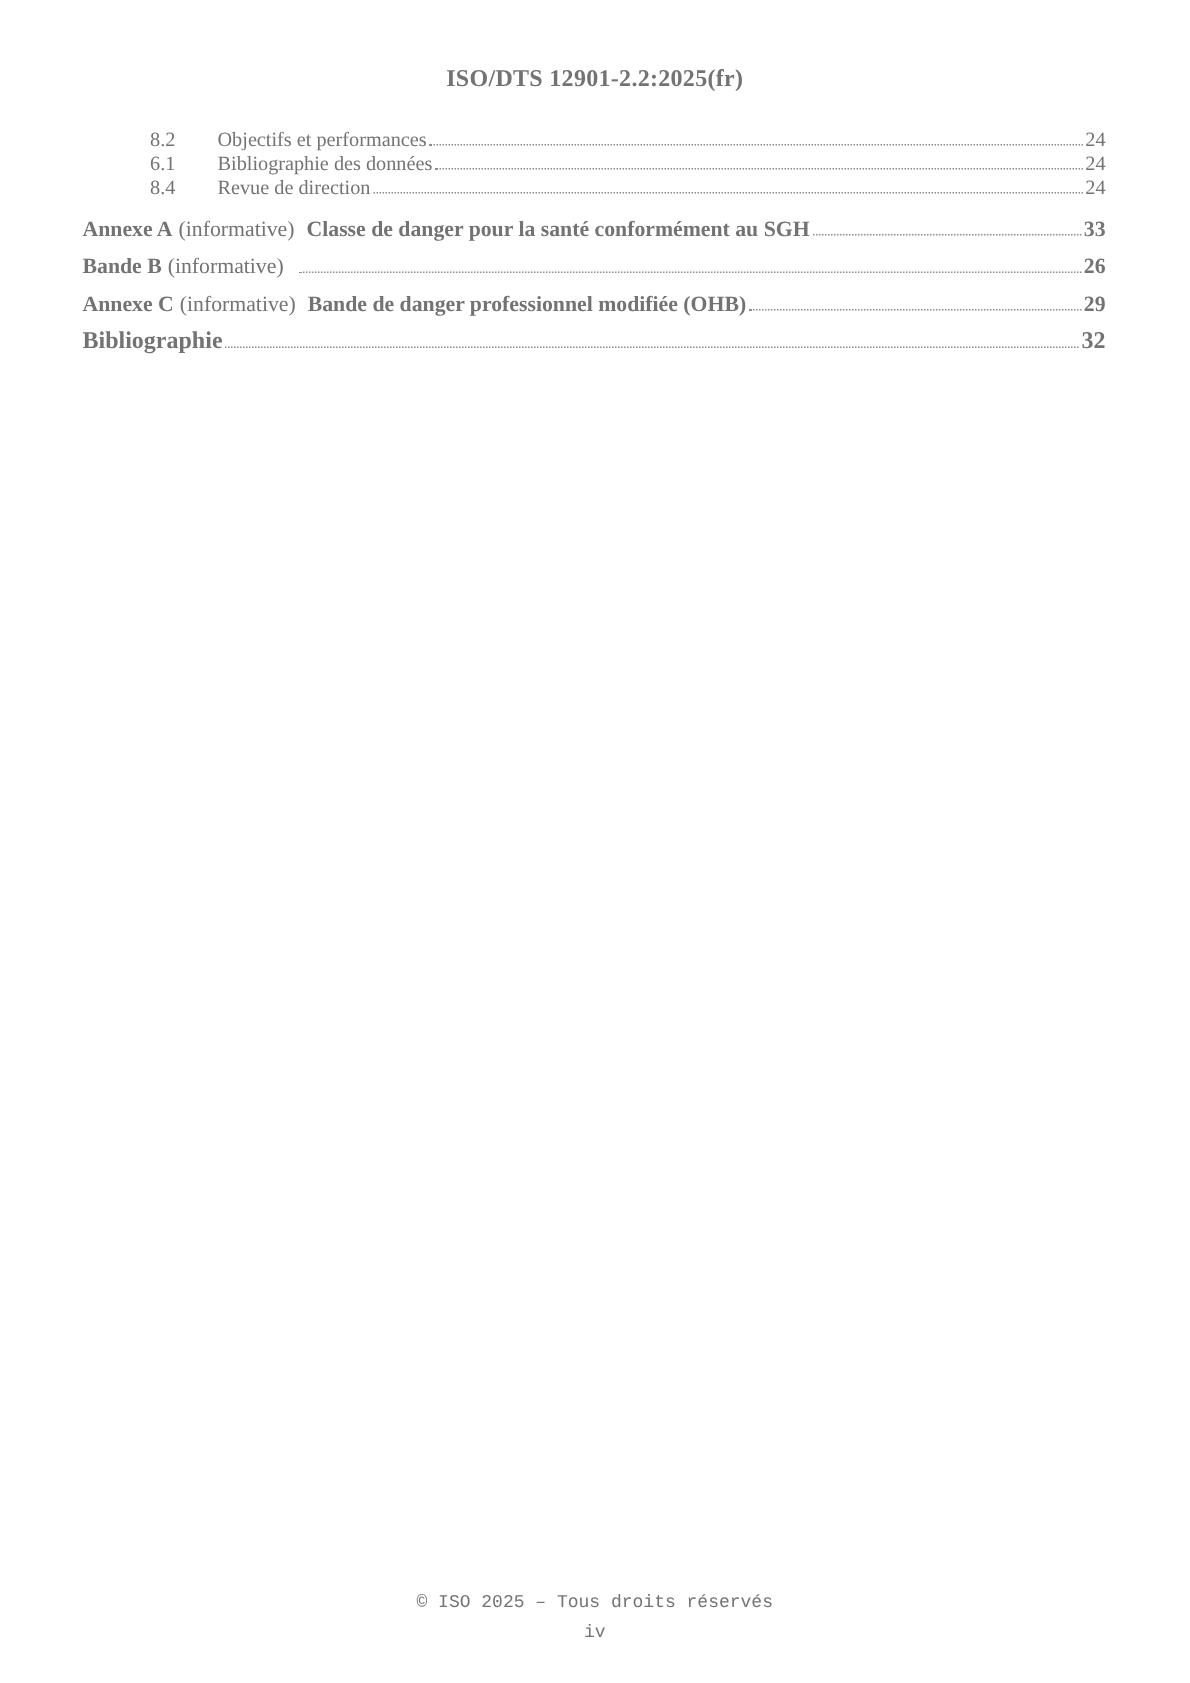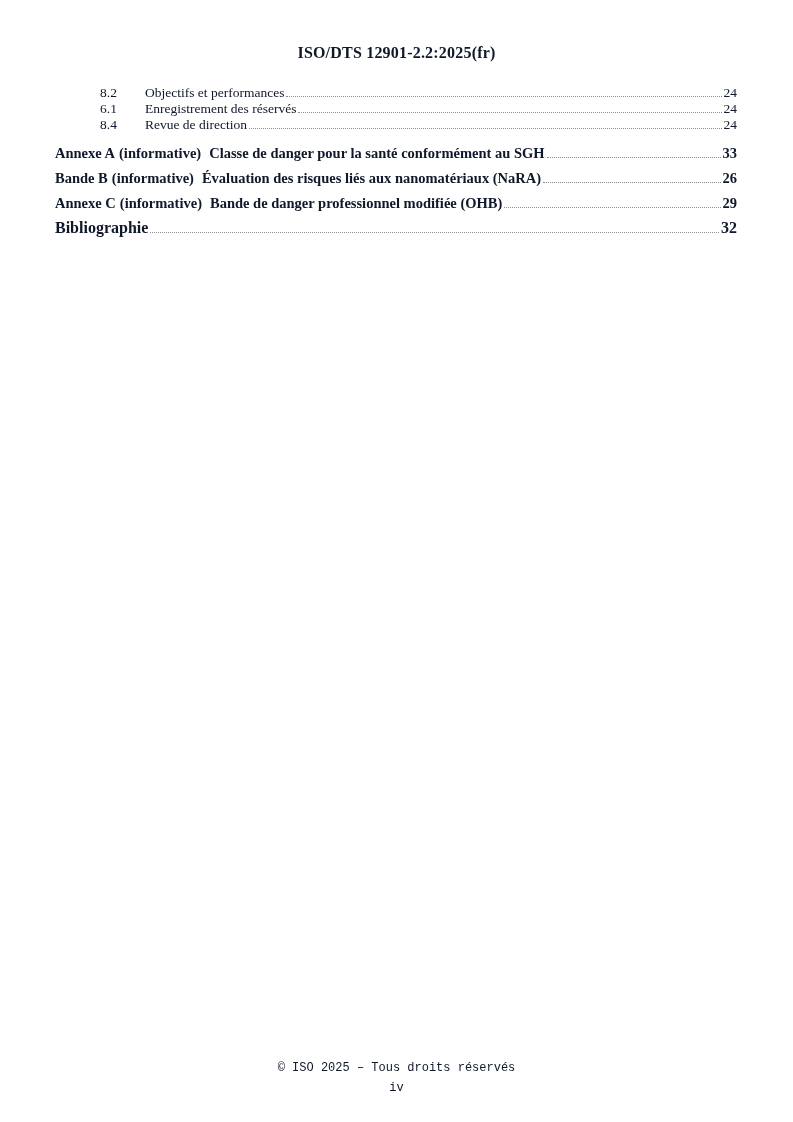--- a/index.html
+++ b/index.html
@@ -6,21 +6,21 @@
     margin: 0;
     padding: 0;
     background: #ffffff;
   }
   .page {
     position: relative;
     width: 793px;
     height: 1122px;
     background: #ffffff;
     font-family: "Liberation Serif", "DejaVu Serif", serif;
-    color: #0f172a;
+    color: #737373;
     overflow: hidden;
   }
   .doc-header {
     position: absolute;
     top: 44px;
     left: 0;
     width: 100%;
     text-align: center;
     font-weight: bold;
     font-size: 16px;
@@ -60,21 +60,21 @@
   .toc-annex {
     font-size: 14.5px;
     line-height: 18px;
     font-weight: bold;
     margin-top: 7px;
   }
   .toc-annex.first {
     margin-top: 11px;
   }
   .toc-annex .qual {
-    font-weight: bold;
+    font-weight: normal;
     margin-left: 4px;
     margin-right: 8px;
     white-space: nowrap;
   }
   .toc-annex .annex-label,
   .toc-annex .annex-title {
     white-space: nowrap;
   }
   .toc-biblio {
     font-size: 16px;
@@ -103,42 +103,41 @@
   <div class="toc">
 
     <div class="toc-row toc-sub">
       <span class="num">8.2</span>
       <span class="title">Objectifs et performances</span>
       <span class="leader"></span>
       <span class="page-num">24</span>
     </div>
     <div class="toc-row toc-sub">
       <span class="num">6.1</span>
-      <span class="title">Enregistrement des réservés</span>
+      <span class="title">Bibliographie des données</span>
       <span class="leader"></span>
       <span class="page-num">24</span>
     </div>
     <div class="toc-row toc-sub">
       <span class="num">8.4</span>
       <span class="title">Revue de direction</span>
       <span class="leader"></span>
       <span class="page-num">24</span>
     </div>
 
     <div class="toc-row toc-annex first">
       <span class="annex-label">Annexe A</span>
       <span class="qual">(informative)</span>
       <span class="annex-title">Classe de danger pour la santé conformément au SGH</span>
       <span class="leader"></span>
       <span class="page-num">33</span>
     </div>
     <div class="toc-row toc-annex">
       <span class="annex-label">Bande B</span>
       <span class="qual">(informative)</span>
-      <span class="annex-title">Évaluation des risques liés aux nanomatériaux (NaRA)</span>
       <span class="leader"></span>
       <span class="page-num">26</span>
     </div>
     <div class="toc-row toc-annex">
       <span class="annex-label">Annexe C</span>
       <span class="qual">(informative)</span>
       <span class="annex-title">Bande de danger professionnel modifiée (OHB)</span>
       <span class="leader"></span>
       <span class="page-num">29</span>
     </div>

